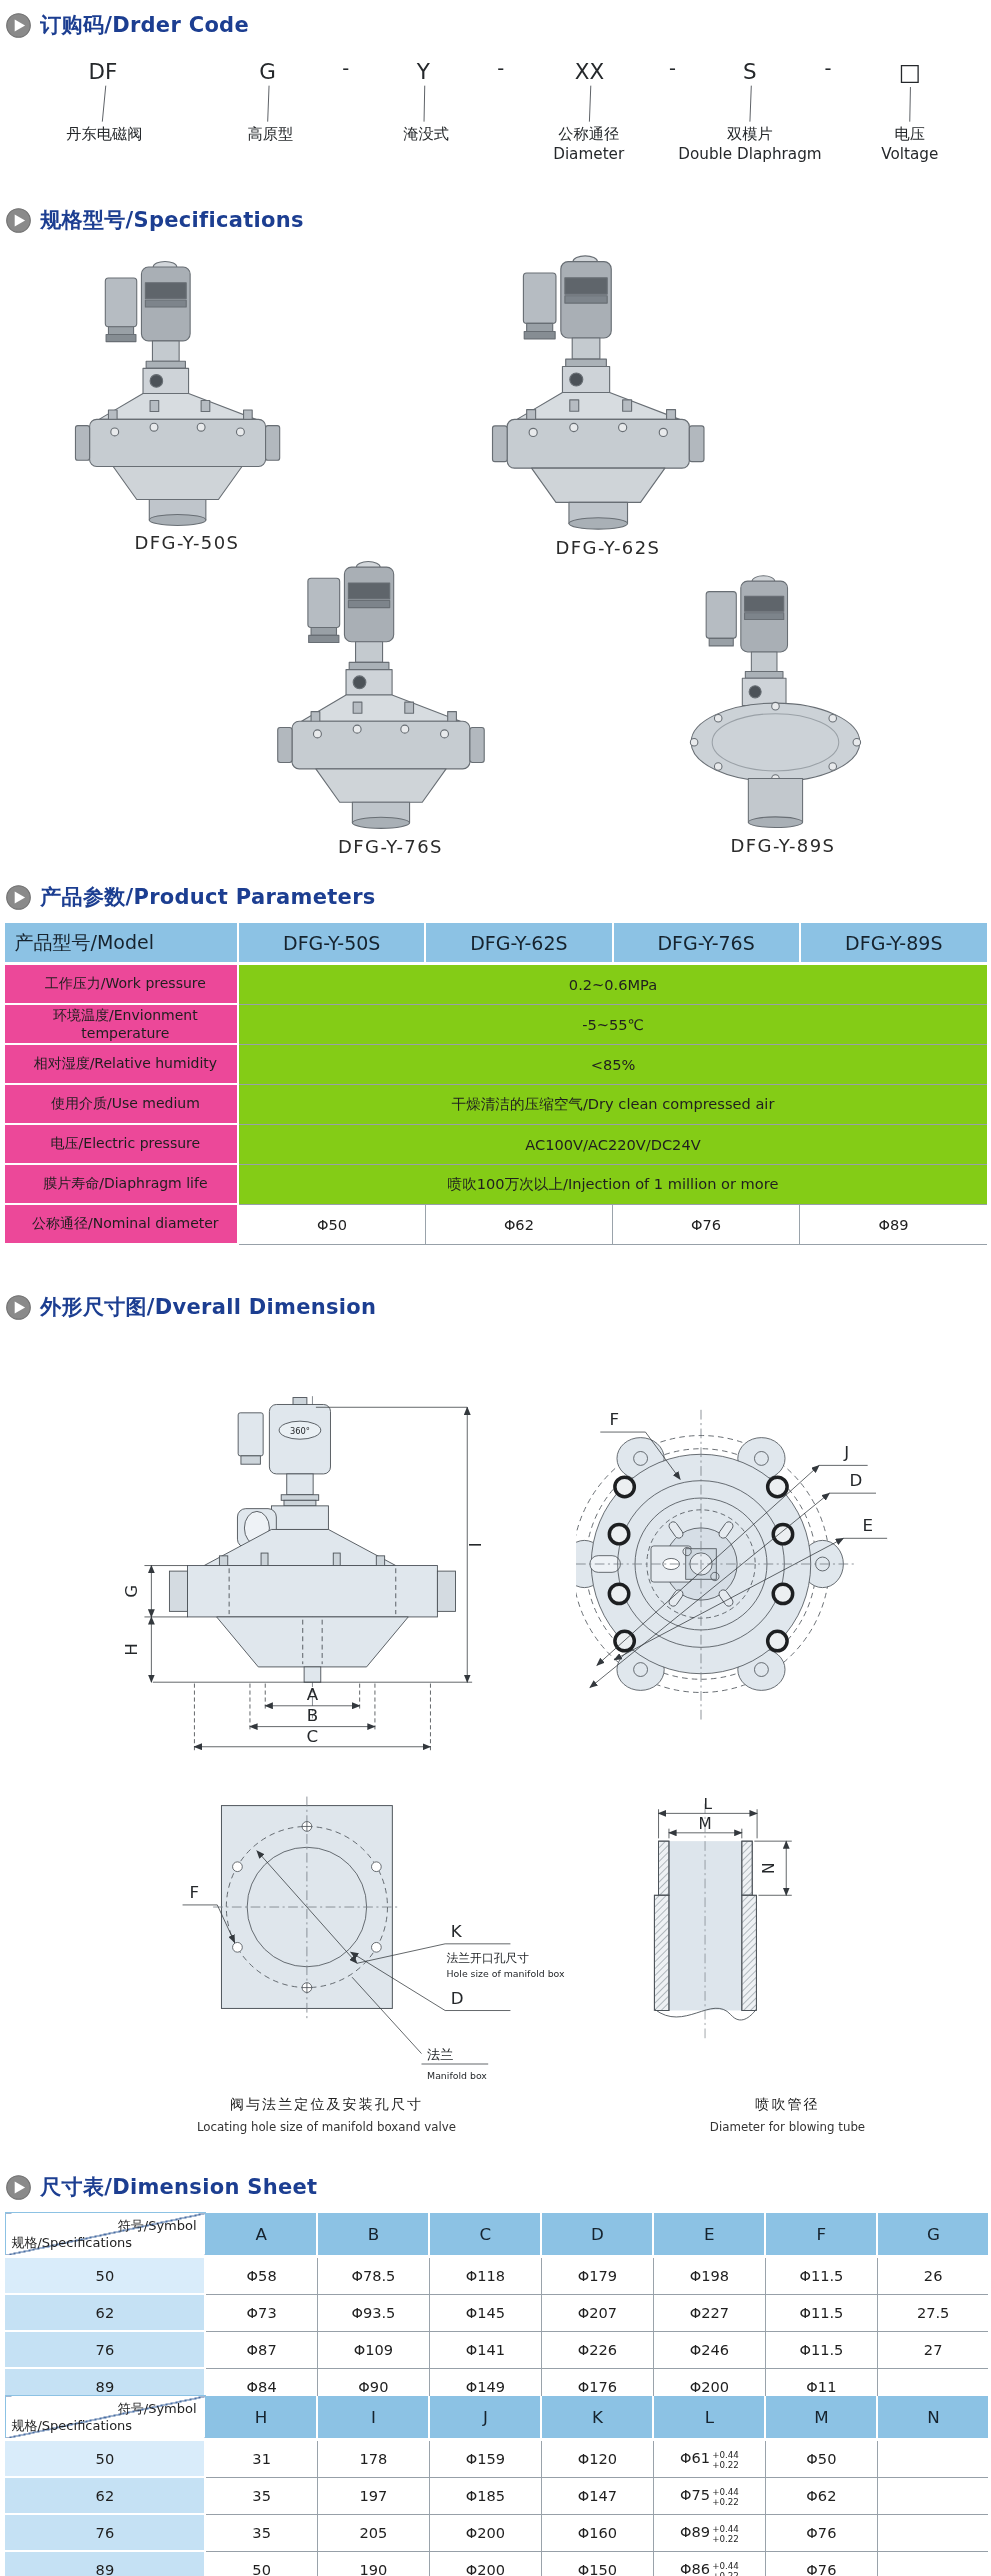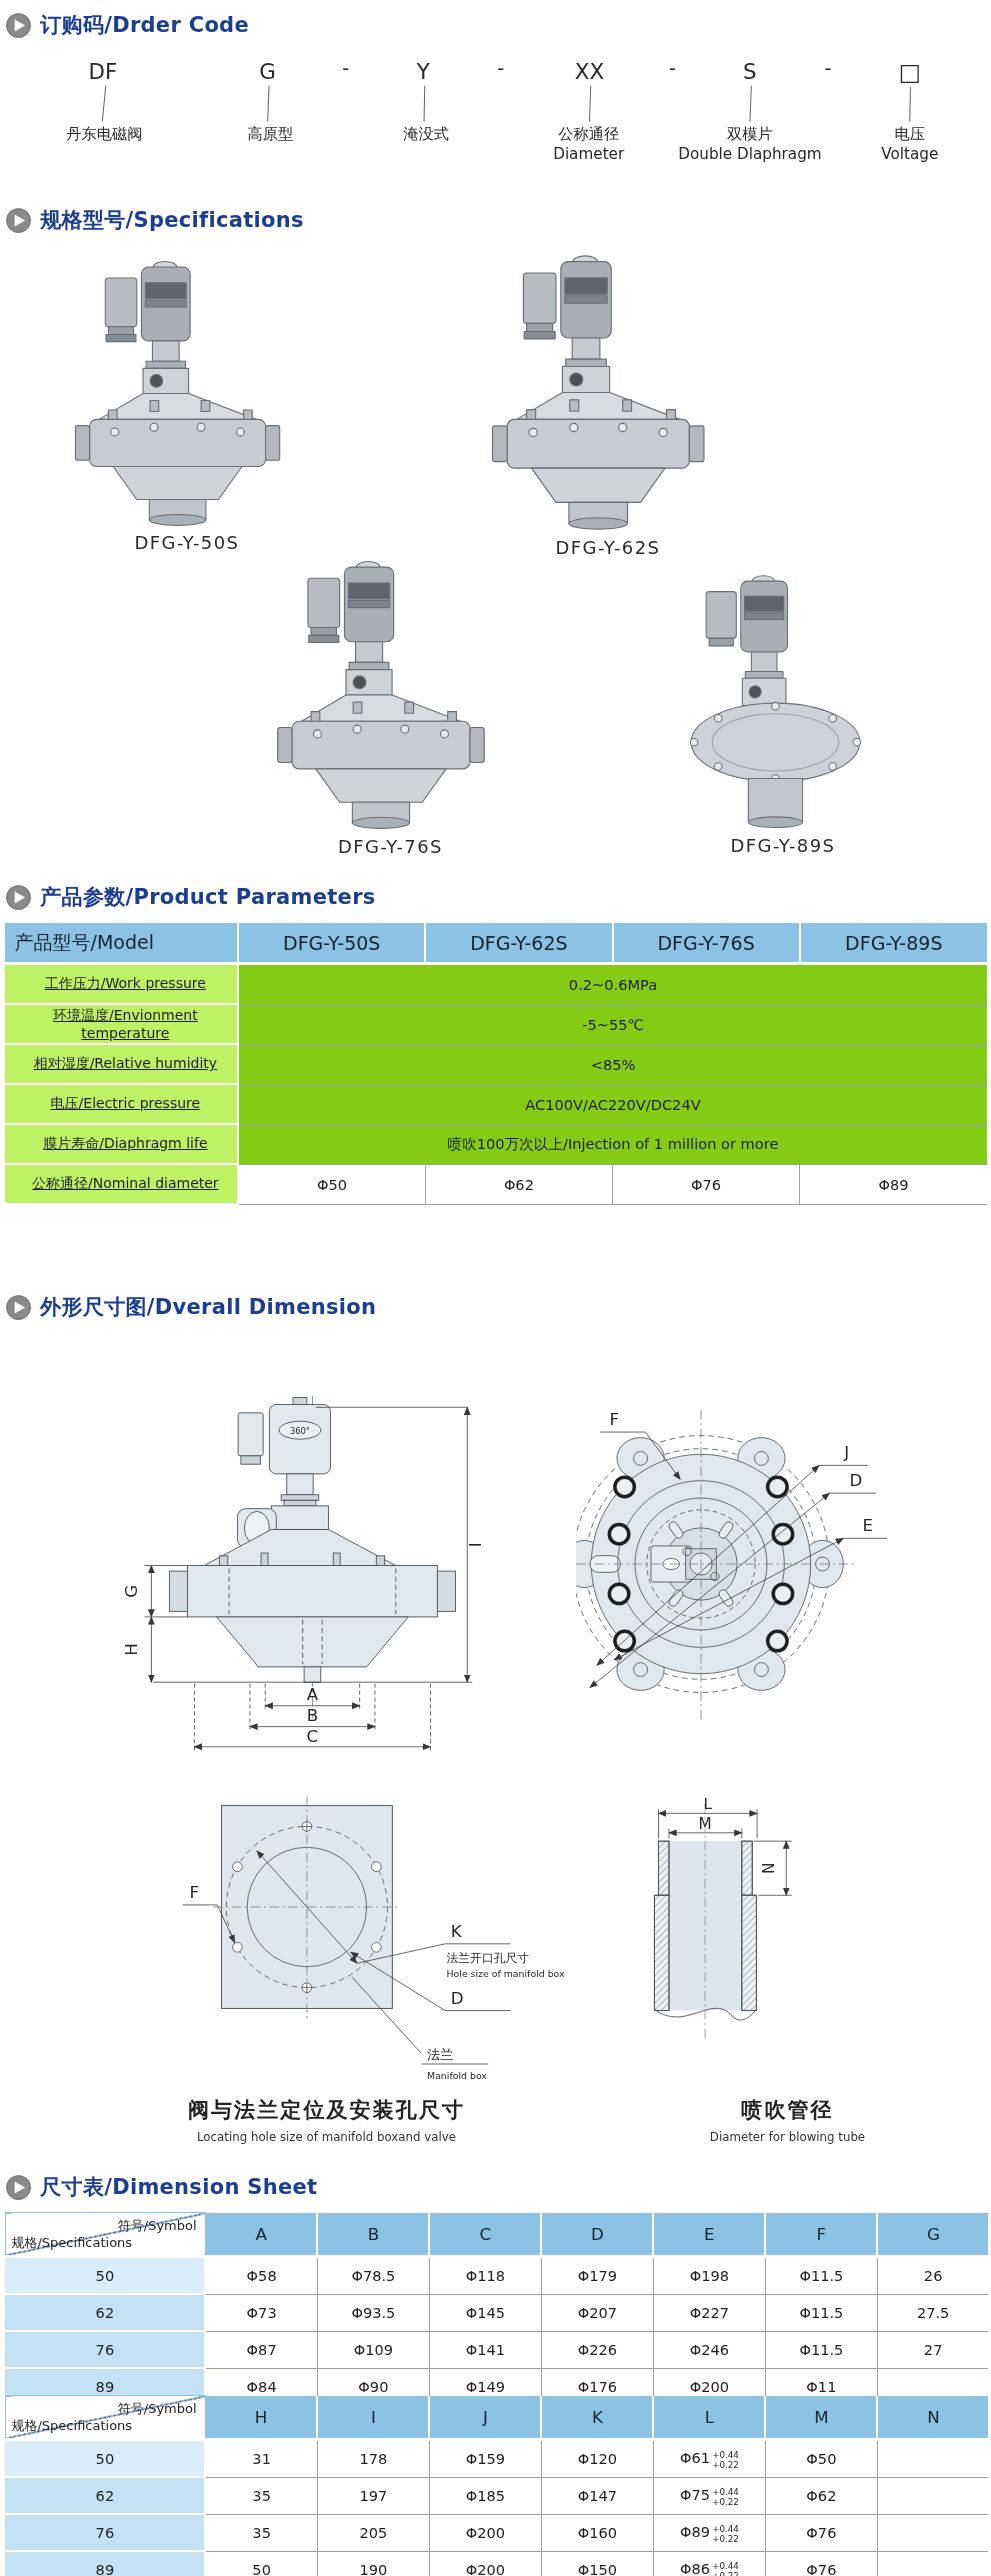--- a/index.html
+++ b/index.html
@@ -17,21 +17,21 @@
   .prod{position:absolute;margin:0;text-align:center;}
   .prod figcaption{font-size:18px;letter-spacing:1.4px;color:#2b2b2b;margin-top:2.8px;}
 
   
   table{border-collapse:collapse;table-layout:fixed;}
   .ptable{position:absolute;left:4.9px;top:923px;width:982px;}
   .ptable td{text-align:center;vertical-align:middle;}
   .ph{background:#8cc2e4;font-size:19px;height:37px;border-right:2.8px solid #fff;border-bottom:3.5px solid #fff;color:#16232e;}
   .ph.last{border-right:none;}
   .ph.pl-h{text-align:left;padding-left:9.7px;}
-  .pl{background:#bef264;font-size:14px;text-align:left;padding-left:9.7px;height:36px;border-right:2.8px solid #fff;border-bottom:2.1px solid #fff;text-decoration:underline;}
+  .pl{background:#ec4899;font-size:14px;text-align:left;padding-left:9.7px;height:36px;border-right:2.8px solid #fff;border-bottom:2.1px solid #fff;}
   .pm{background:#84cc16;font-size:14.6px;height:36px;border-bottom:1.4px solid #97a0a8;}
   .pc{background:#fff;font-size:14.6px;height:36px;border-bottom:1.4px solid #97a0a8;border-right:0.7px solid #9aa3ab;}
   .pc.last{border-right:none;}
 
   
   .dtable{position:absolute;left:4.9px;width:982px;}
   .dtable td{text-align:center;vertical-align:middle;}
   .corner{position:relative;width:200px;height:40px;background:#fff;
     background-image:linear-gradient(to bottom right,#fff calc(50% - 0.7px),#4a6ea3 calc(50% - 0.7px),#4a6ea3 calc(50% + 0.7px),#fff calc(50% + 0.7px));
     border:0.7px solid #8cc2e4;border-bottom:3.5px solid #fff;}
@@ -40,21 +40,21 @@
   .dh{background:#8cc2e4;font-size:16.7px;height:40px;border-right:2.1px solid #fff;border-bottom:3.5px solid #fff;color:#16232e;}
   .dh.last{border-right:none;}
   .ds{background:#c5e1f4;font-size:14.6px;height:33px;border-right:2.8px solid #fff;border-bottom:2.1px solid #fff;}
   .ds.light{background:#d9ecfa;}
   .dv{background:#fff;font-size:14.6px;height:33px;border-bottom:1.4px solid #97a0a8;border-right:0.7px solid #9aa3ab;}
   .dv.last{border-right:none;}
   .tol{display:inline-flex;flex-direction:column;font-size:8.7px;line-height:1.15;margin-left:2.1px;vertical-align:middle;text-align:left;transform:translateY(0.7px);justify-content:center;}
 
   
   .cap{position:absolute;text-align:center;}
-  .cap .cn{font-size:21px;font-weight:700;letter-spacing:2.1px;color:#222;}
+  .cap .cn{font-size:14px;font-weight:400;letter-spacing:2.1px;color:#222;}
   .cap .en{font-size:11.8px;color:#333;margin-top:6.2px;}
 </style>
 </head>
 <body>
 
 <div class="page">
 
   <svg width="0" height="0" style="position:absolute" aria-hidden="true">
     <defs>
       <g id="valveA" stroke="#686e74" stroke-width="1.4" stroke-linejoin="round">
@@ -221,20 +221,24 @@
     </tr>
     <tr>
       <td class="pl">环境温度/Envionment temperature</td>
       <td class="pm" colspan="4">-5~55℃</td>
     </tr>
     <tr>
       <td class="pl">相对湿度/Relative humidity</td>
       <td class="pm" colspan="4">&lt;85%</td>
     </tr>
     <tr>
+      <td class="pl">使用介质/Use medium</td>
+      <td class="pm" colspan="4">干燥清洁的压缩空气/Dry clean compressed air</td>
+    </tr>
+    <tr>
       <td class="pl">电压/Electric pressure</td>
       <td class="pm" colspan="4">AC100V/AC220V/DC24V</td>
     </tr>
     <tr>
       <td class="pl">膜片寿命/Diaphragm life</td>
       <td class="pm" colspan="4">喷吹100万次以上/Injection of 1 million or more</td>
     </tr>
     <tr>
       <td class="pl">公称通径/Nominal diameter</td>
       <td class="pc">Φ50</td>

